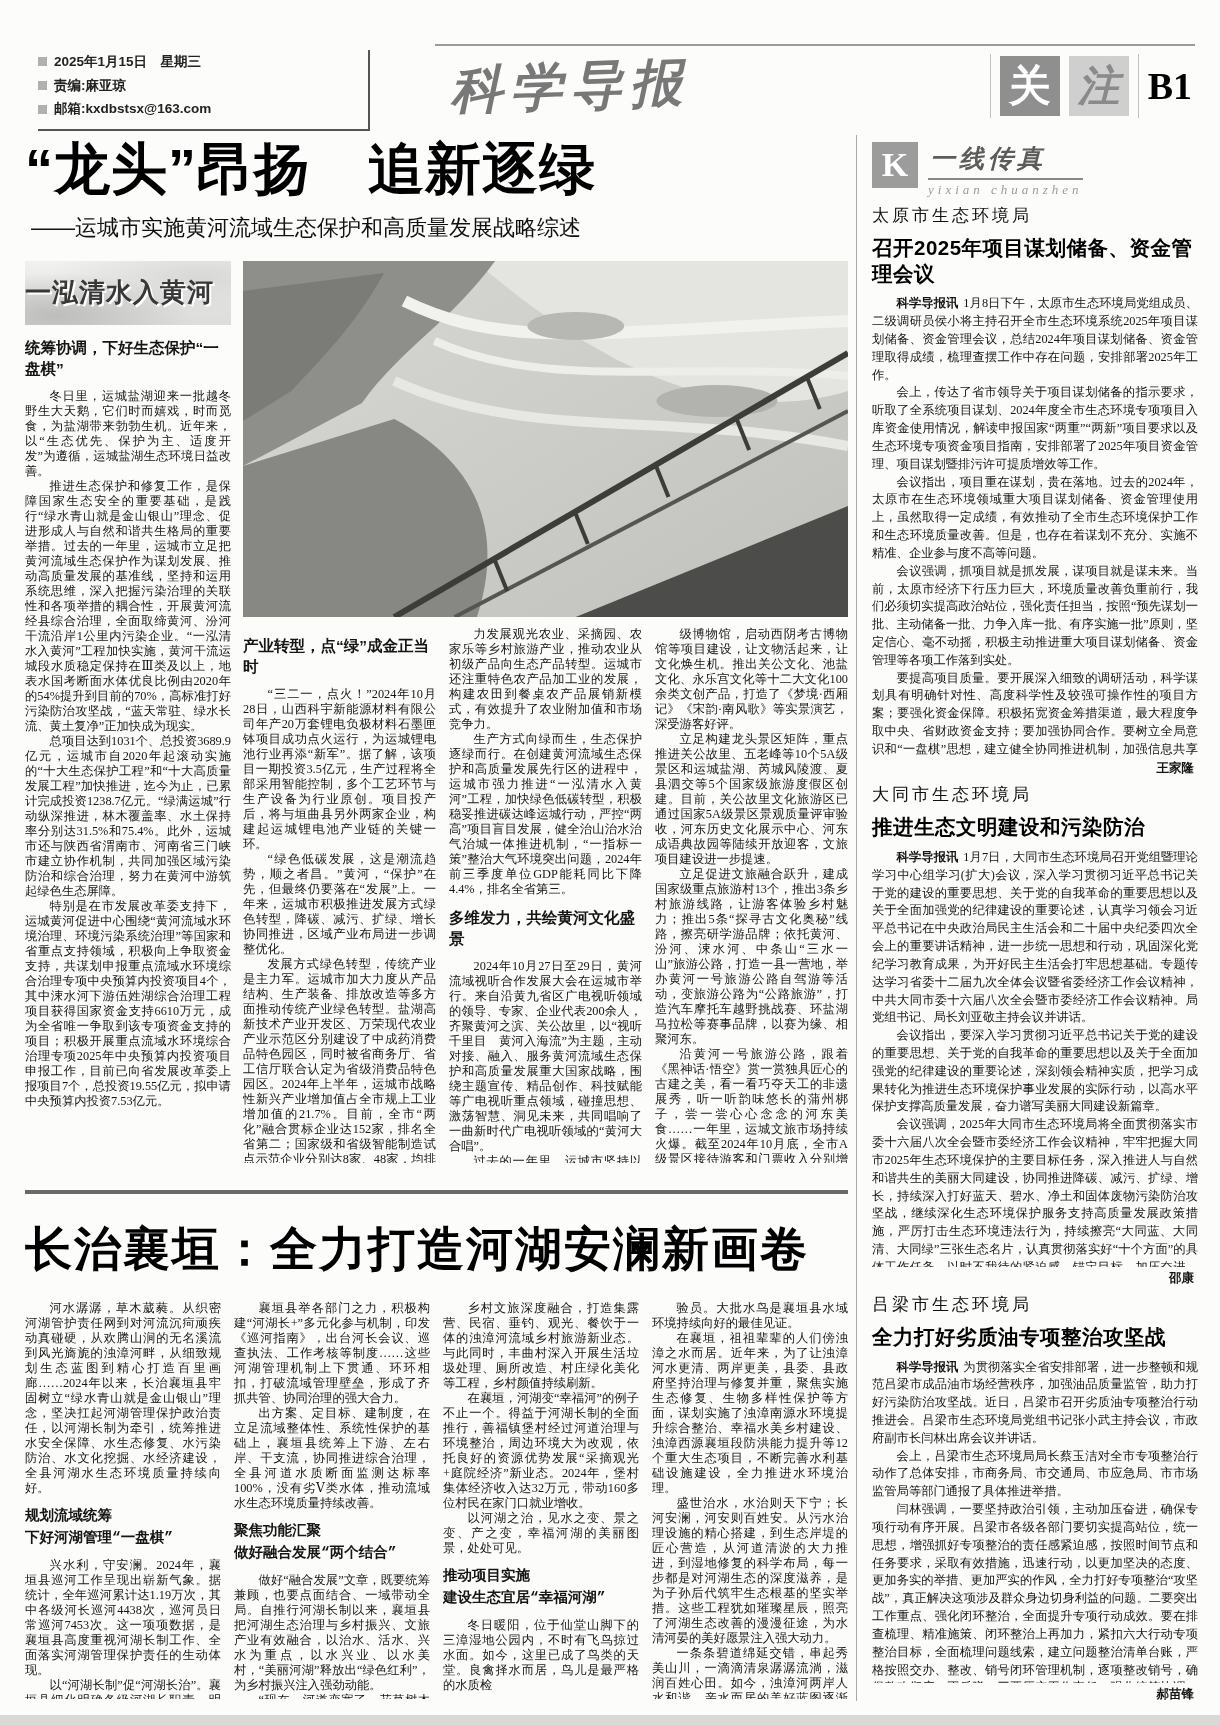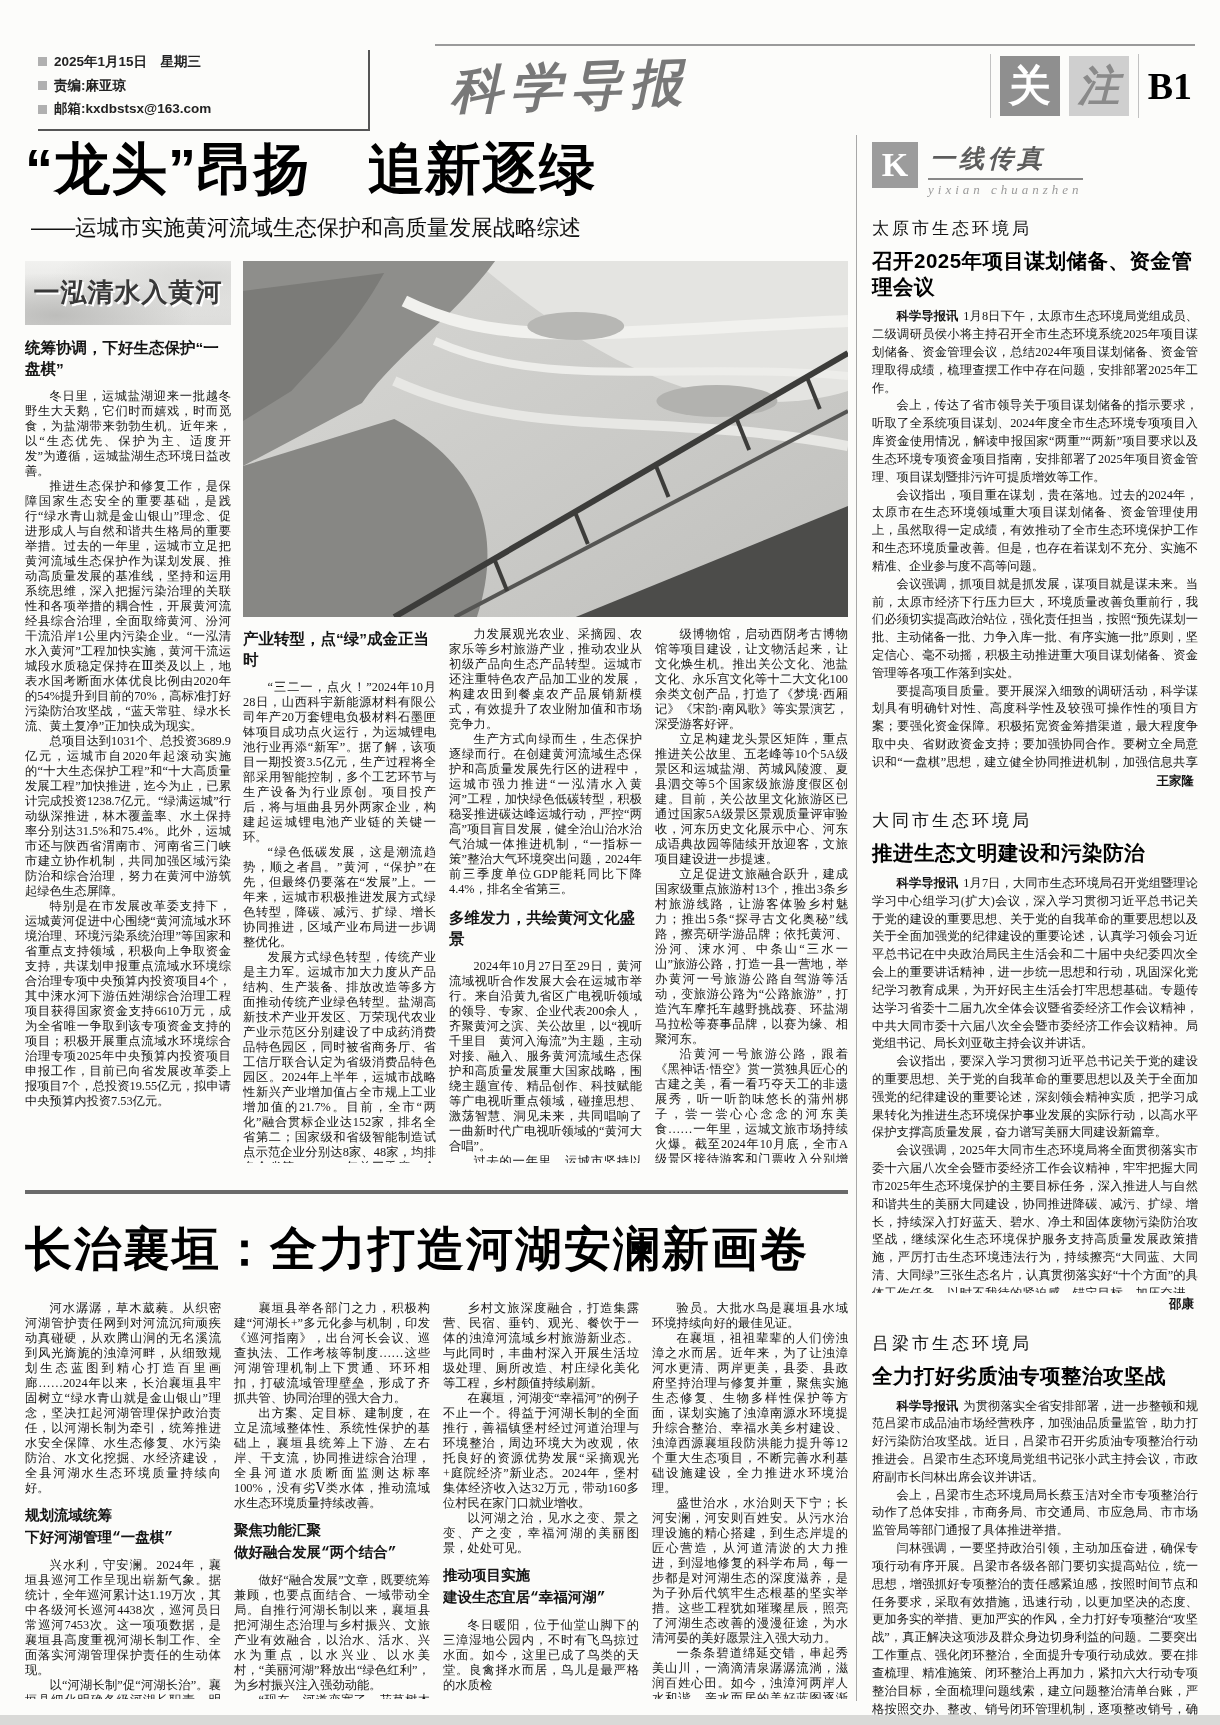--- a/index.html
+++ b/index.html
@@ -33,21 +33,21 @@
   .pageno { font-family: "Liberation Serif", serif; font-size: 38px; font-weight: 900; line-height: 60px; color: #000; }
   
   .vrule { position: absolute; left: 856px; top: 135px; height: 1566px; width: 1px; background: #a8a8a8; }
   .main { position: absolute; left: 25px; top: 138px; width: 823px; }
   .m-head { font-family: "Liberation Sans", "DejaVu Sans", sans-serif; font-weight: 900;
             font-size: 56px; letter-spacing: 1px; line-height: 1.12; color: #000; }
   .m-deck { font-family: "Liberation Sans", sans-serif; font-size: 22px; margin: 12px 0 0 6px; color: #111; }
   .m-row { display: flex; gap: 12px; margin-top: 18px; height: 902px; overflow: hidden; }
   .m-col1 { width: 206px; flex: none; overflow: hidden; }
   .banner {
-    height: 64px; margin-bottom: 13px; display: flex; align-items: center; justify-content: center;
+    height: 64px; margin-bottom: 13px; display: flex; align-items: center; justify-content: flex-start;
     background:
       radial-gradient(ellipse at 15% 85%, #bdbdbb 0%, rgba(189,189,187,0) 55%),
       radial-gradient(ellipse at 85% 25%, #d8d8d6 0%, rgba(216,216,214,0) 60%),
       linear-gradient(#f1f1ef, #dcdcda);
   }
   .banner span { font-family: "Liberation Sans", sans-serif; font-weight: 900; font-size: 26px;
                  color: #383838; text-shadow: 2px 2px 0 #ffffff; letter-spacing: 1px; }
   .body-txt p { margin: 0; text-indent: 2em; font-size: 12.3px; line-height: 1.22; text-align: justify; }
   .crosshead { font-family: "Liberation Sans", sans-serif; font-weight: bold; font-size: 15.5px;
                margin: 11px 0 9px; text-indent: 0; }
@@ -69,21 +69,21 @@
   .sidebar { position: absolute; left: 872px; top: 142px; width: 326px; }
   .brand { display: flex; gap: 10px; align-items: flex-start; }
   .kbox { width: 46px; height: 46px; background: #9c9c9c; color: #fff; flex: none;
           font-family: "Liberation Serif", serif; font-weight: 900; font-size: 34px;
           display: flex; align-items: center; justify-content: center; }
   .brand-main { border-bottom: 2px solid #888; padding: 0 26px 3px 2px; }
   .brand-title { font-family: "DejaVu Serif", serif; font-style: italic; font-weight: 700;
                  font-size: 25px; color: #5c5c5c; letter-spacing: 4px; }
   .brand-py { font-family: "Liberation Serif", serif; font-style: italic; font-size: 13px;
               color: #9a9a9a; letter-spacing: 4px; margin-top: 2px; }
-  .sb-art { margin-top: 19px; }
+  .sb-art { margin-top: 6px; }
   .kicker { font-family: "Liberation Sans", sans-serif; font-size: 17px; letter-spacing: 3px;
             color: #111; margin-bottom: 8px; }
   .sb-h { font-family: "Liberation Sans", sans-serif; font-weight: 900; font-size: 20.5px;
           letter-spacing: 0.5px; line-height: 1.25; margin-bottom: 9px; color: #000; }
   .sb-body { overflow: hidden; }
   .sb-body p { margin: 0; text-indent: 2em; font-size: 12.3px; line-height: 1.45; text-align: justify; }
   .lead { font-weight: bold; font-family: "Liberation Sans", sans-serif; margin-right: 5px; }
   .sb-byline { text-align: right; font-weight: bold; font-size: 12.5px; margin-top: 3px;
                padding-right: 4px; font-family: "Liberation Sans", sans-serif; }
   .h1 .sb-body { max-height: 462px; }
@@ -167,21 +167,21 @@
           <line x1="210" y1="356" x2="600" y2="150" stroke="#555553" stroke-width="4"></line>
           <line x1="250" y1="300" x2="262" y2="330" stroke="#3c3c3a" stroke-width="4"></line>
           <line x1="330" y1="253" x2="342" y2="283" stroke="#3c3c3a" stroke-width="4"></line>
           <line x1="410" y1="206" x2="422" y2="236" stroke="#3c3c3a" stroke-width="4"></line>
           <line x1="490" y1="159" x2="502" y2="189" stroke="#3c3c3a" stroke-width="4"></line>
           <line x1="560" y1="118" x2="572" y2="148" stroke="#3c3c3a" stroke-width="4"></line>
         </svg>
       </div>
       <div class="m-cols">
         <div class="m-col body-txt">
-          <div class="crosshead" style="margin-top:2px">产业转型，点“绿”成金正当时</div>
+          <div class="crosshead" style="margin-top:9px">产业转型，点“绿”成金正当时</div>
           <div>
               <p>“三二一，点火！”2024年10月28日，山西科宇新能源材料有限公司年产20万套锂电负极材料石墨匣钵项目成功点火运行，为运城锂电池行业再添“新军”。据了解，该项目一期投资3.5亿元，生产过程将全部采用智能控制，多个工艺环节与生产设备为行业原创。项目投产后，将与垣曲县另外两家企业，构建起运城锂电池产业链的关键一环。</p>
               <p>“绿色低碳发展，这是潮流趋势，顺之者昌。”黄河，“保护”在先，但最终仍要落在“发展”上。一年来，运城市积极推进发展方式绿色转型，降碳、减污、扩绿、增长协同推进，区域产业布局进一步调整优化。</p>
               <p>发展方式绿色转型，传统产业是主力军。运城市加大力度从产品结构、生产装备、排放改造等多方面推动传统产业绿色转型。盐湖高新技术产业开发区、万荣现代农业产业示范区分别建设了中成药消费品特色园区，同时被省商务厅、省工信厅联合认定为省级消费品特色园区。2024年上半年，运城市战略性新兴产业增加值占全市规上工业增加值的21.7%。目前，全市“两化”融合贯标企业达152家，排名全省第二；国家级和省级智能制造试点示范企业分别达8家、48家，均排名全省第一。2024年前三季度，全市汽车制造业增加值增长24.2%。2024年1月至10月，全市医药制造业完成投资8.1亿元，同比增长13.8%。碳基、铜基、精品钢、铝镁精深加工等多条全产业链条不断壮大，全市新材料规上企业达102家，其中省级链主企业5家，产品主要应用于轨道交通、航空航天、军工等高端领域。</p>
             </div>
         </div>
         <div class="m-col body-txt">
           <div>
               <p>力发展观光农业、采摘园、农家乐等乡村旅游产业，推动农业从初级产品向生态产品转型。运城市还注重特色农产品加工业的发展，构建农田到餐桌农产品展销新模式，有效提升了农业附加值和市场竞争力。</p>
               <p>生产方式向绿而生，生态保护逐绿而行。在创建黄河流域生态保护和高质量发展先行区的进程中，运城市强力推进“一泓清水入黄河”工程，加快绿色低碳转型，积极稳妥推进碳达峰运城行动，严控“两高”项目盲目发展，健全治山治水治气治城一体推进机制，“一指标一策”整治大气环境突出问题，2024年前三季度单位GDP能耗同比下降4.4%，排名全省第三。</p>

